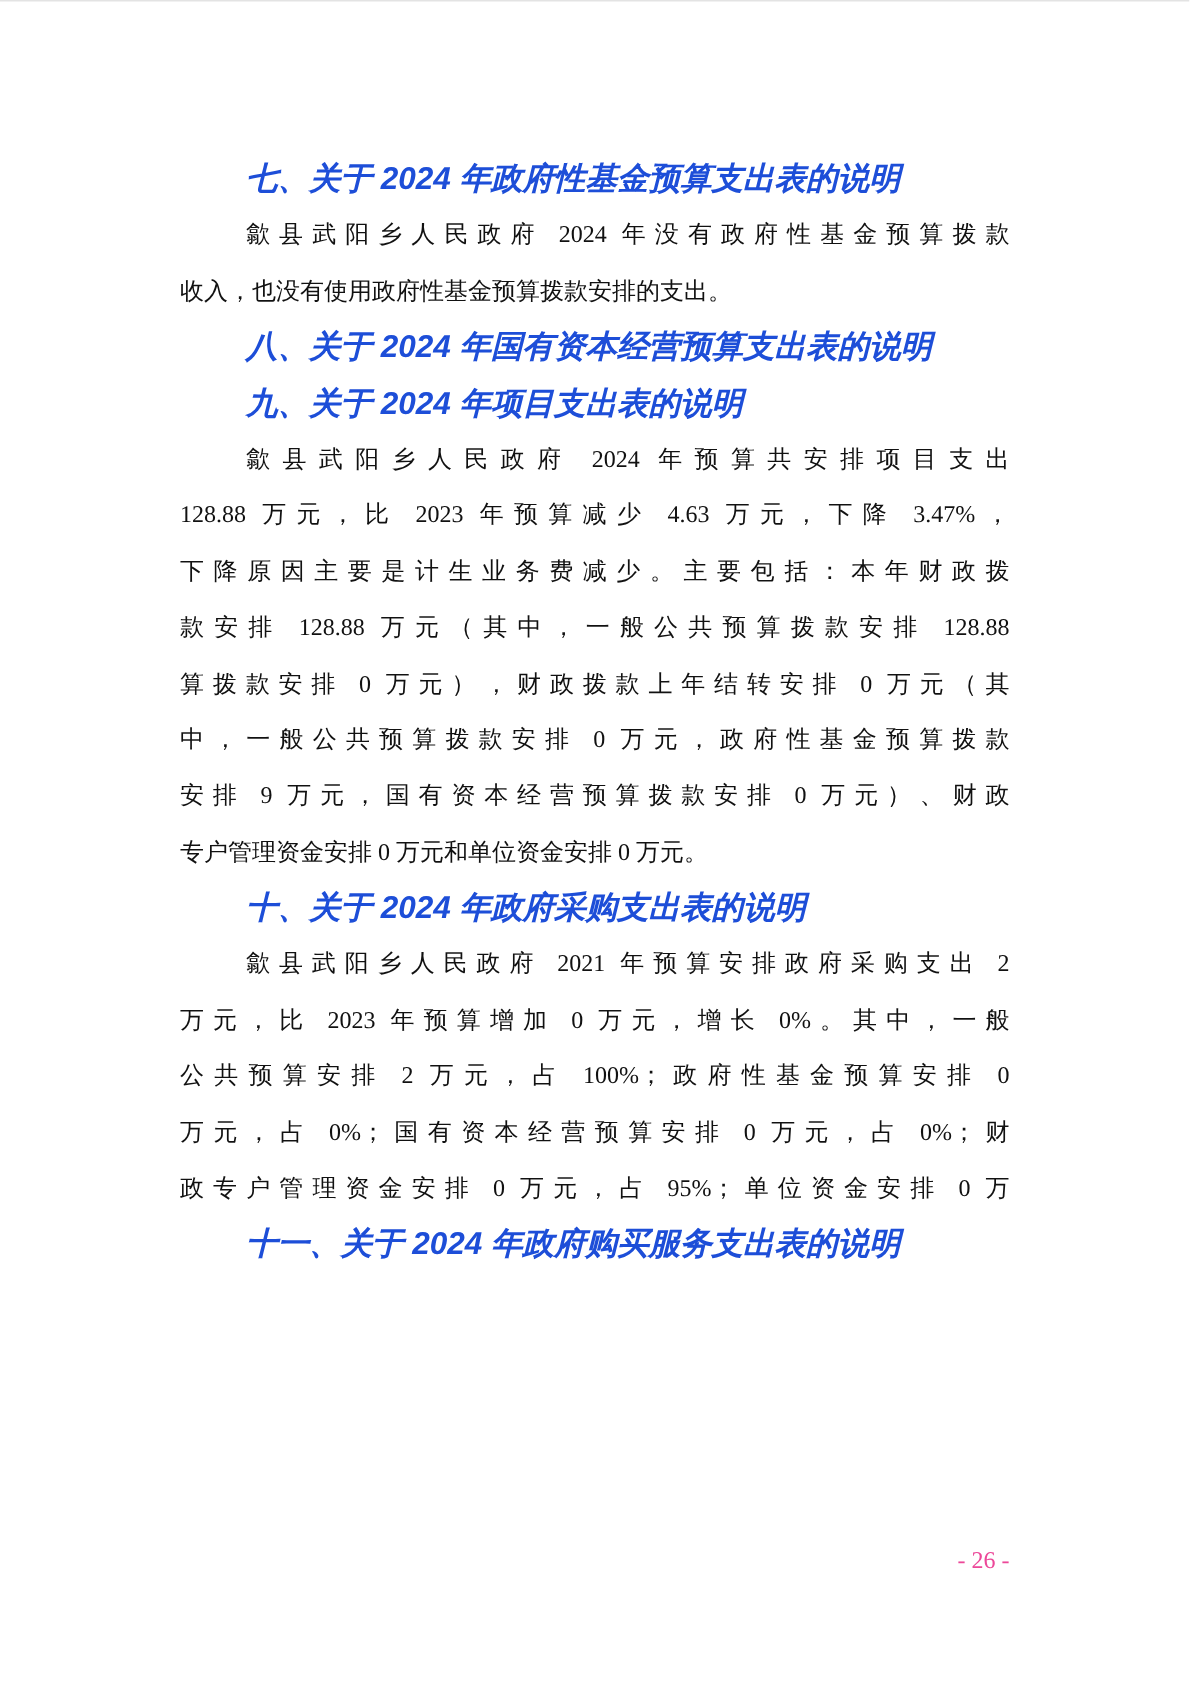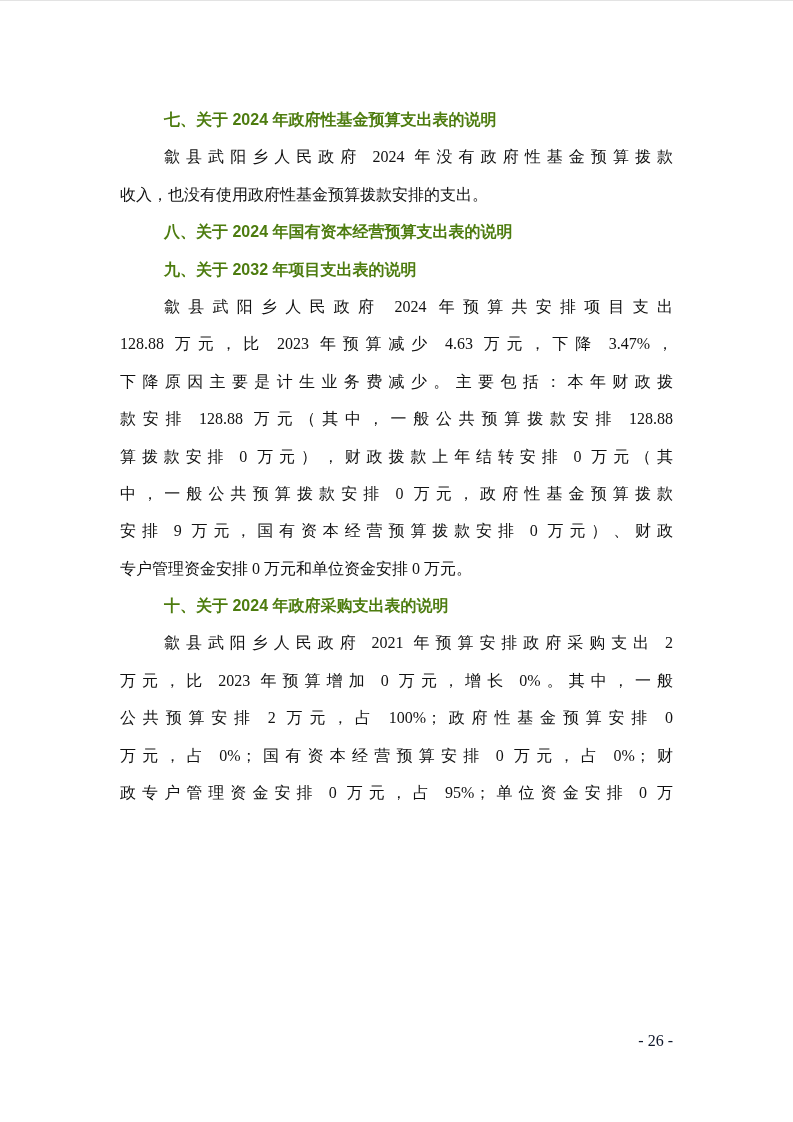--- a/index.html
+++ b/index.html
@@ -27,69 +27,71 @@
     display: block;
     height: 37.4px;
     line-height: 37.4px;
     font-size: 16px;
     white-space: normal;
     overflow: visible;
   }
   .heading {
     font-family: "Liberation Sans", "DejaVu Sans", sans-serif;
     font-weight: 700;
-    font-size: 16px;
-    color: #4d7c0f;
+    font-size: 21px;
+    color: #1d4ed8;
+    font-style: italic;
   }
   .indent {
     padding-left: 44px;
   }
   .justify {
     text-align: justify;
     text-align-last: justify;
     text-justify: inter-character;
   }
   .page-footer {
     position: absolute;
     left: 120px;
     top: 1030px;
     width: 553px;
     text-align: right;
     font-size: 16px;
     line-height: 20px;
-    color: #0f172a;
+    color: #ec4899;
     font-family: "Liberation Serif", "DejaVu Serif", serif;
   }
 </style>
 </head>
 <body>
 
 <div class="page">
   <div class="content">
 
     <div class="line heading indent">七、关于 2024 年政府性基金预算支出表的说明</div>
     <div class="line indent justify">歙县武阳乡人民政府 2024 年没有政府性基金预算拨款</div>
     <div class="line">收入，也没有使用政府性基金预算拨款安排的支出。</div>
 
     <div class="line heading indent">八、关于 2024 年国有资本经营预算支出表的说明</div>
 
-    <div class="line heading indent">九、关于 2032 年项目支出表的说明</div>
+    <div class="line heading indent">九、关于 2024 年项目支出表的说明</div>
     <div class="line indent justify">歙县武阳乡人民政府 2024 年预算共安排项目支出</div>
     <div class="line justify">128.88 万元，比 2023 年预算减少 4.63 万元，下降 3.47%，</div>
     <div class="line justify">下降原因主要是计生业务费减少。主要包括：本年财政拨</div>
     <div class="line justify">款安排 128.88 万元（其中，一般公共预算拨款安排 128.88</div>
     <div class="line justify">算拨款安排 0 万元），财政拨款上年结转安排 0 万元（其</div>
     <div class="line justify">中，一般公共预算拨款安排 0 万元，政府性基金预算拨款</div>
     <div class="line justify">安排 9 万元，国有资本经营预算拨款安排 0 万元）、财政</div>
     <div class="line">专户管理资金安排 0 万元和单位资金安排 0 万元。</div>
 
     <div class="line heading indent">十、关于 2024 年政府采购支出表的说明</div>
     <div class="line indent justify">歙县武阳乡人民政府 2021 年预算安排政府采购支出 2</div>
     <div class="line justify">万元，比 2023 年预算增加 0 万元，增长 0%。其中，一般</div>
     <div class="line justify">公共预算安排 2 万元，占 100%；政府性基金预算安排 0</div>
     <div class="line justify">万元，占 0%；国有资本经营预算安排 0 万元，占 0%；财</div>
     <div class="line justify">政专户管理资金安排 0 万元，占 95%；单位资金安排 0 万</div>
 
+    <div class="line heading indent">十一、关于 2024 年政府购买服务支出表的说明</div>
 
   </div>
 
   <div class="page-footer">- 26 -</div>
 </div>
 
 </body></html>

